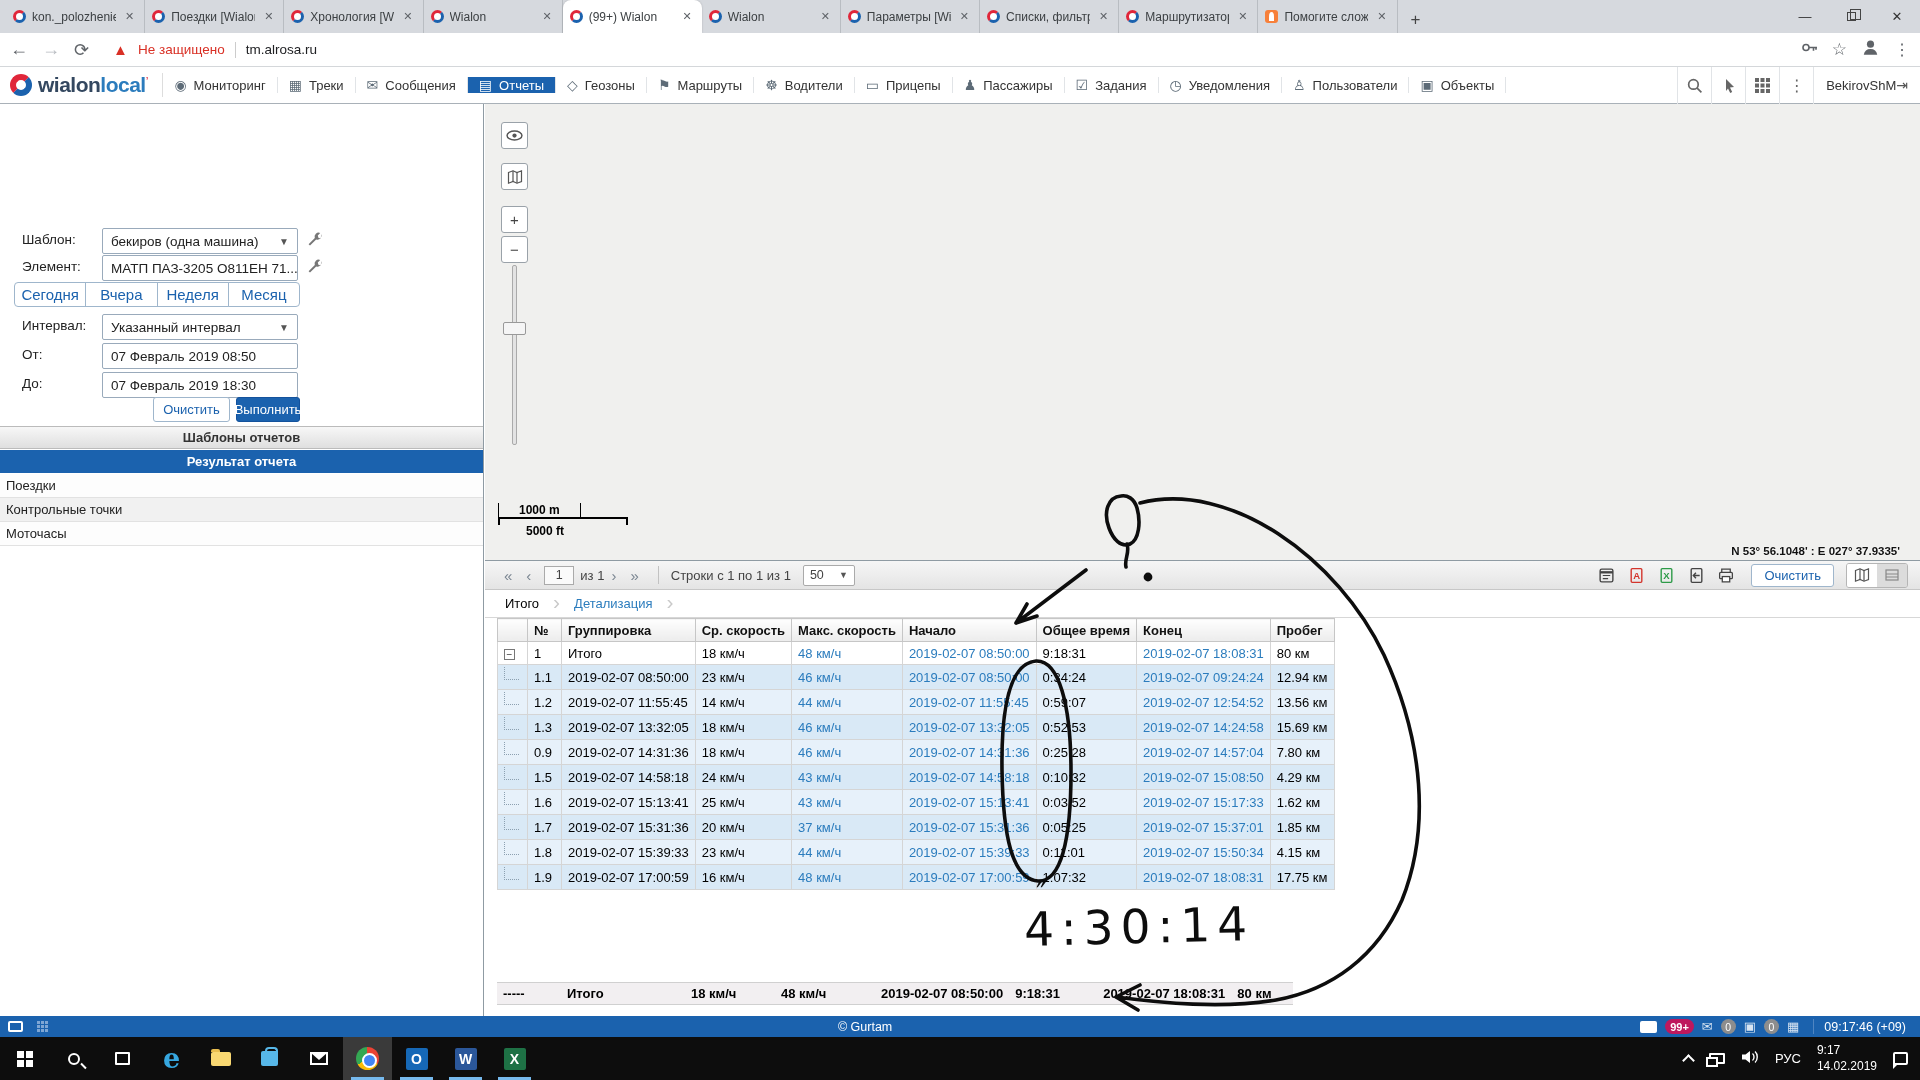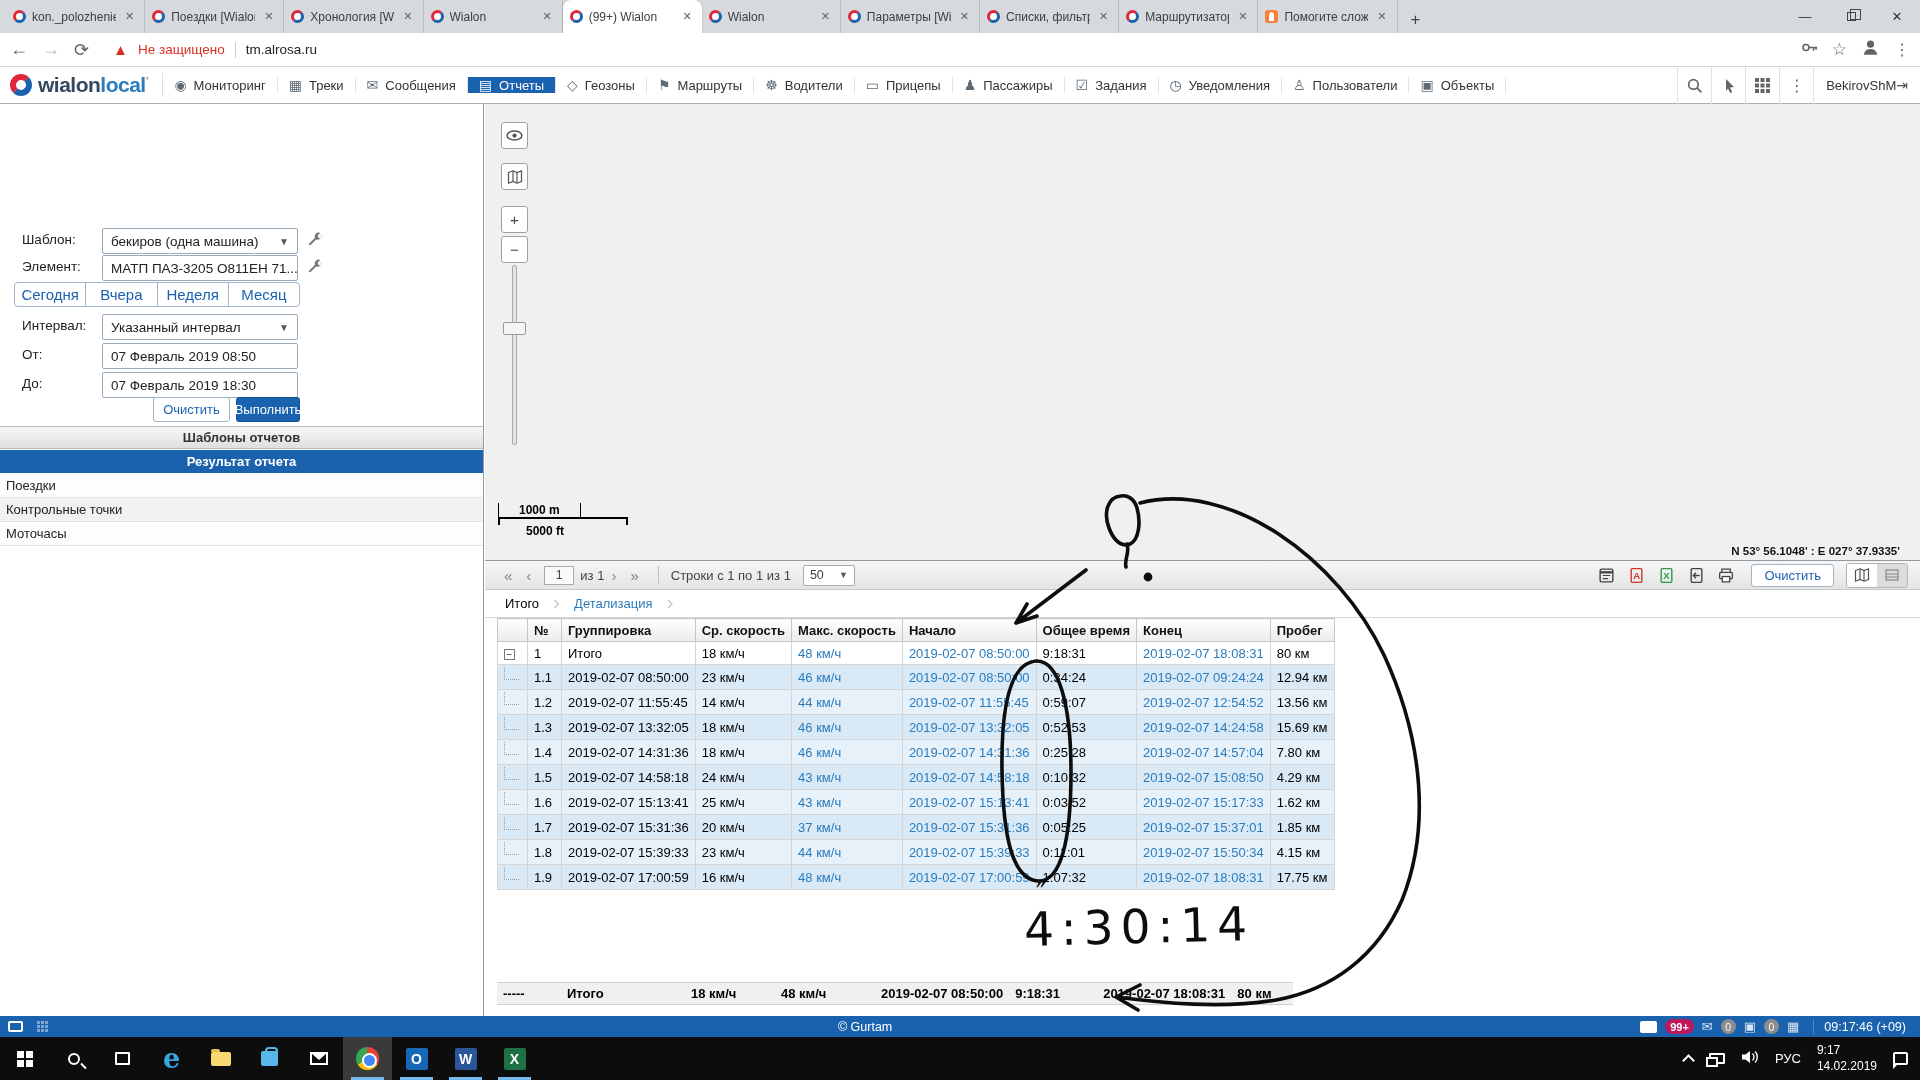--- a/index.html
+++ b/index.html
@@ -576,21 +576,21 @@
             <td>2019-02-07 13:32:05</td>
             <td>18 км/ч</td>
             <td class="lnk">46 км/ч</td>
             <td class="lnk">2019-02-07 13:32:05</td>
             <td>0:52:53</td>
             <td class="lnk">2019-02-07 14:24:58</td>
             <td>15.69 км</td>
           </tr>
           <tr class="r-alt2">
             <td class="c-tree"><span class="branch"></span></td>
-            <td>1.4</td>
+            <td>0.9</td>
             <td>2019-02-07 14:31:36</td>
             <td>18 км/ч</td>
             <td class="lnk">46 км/ч</td>
             <td class="lnk">2019-02-07 14:31:36</td>
             <td>0:25:28</td>
             <td class="lnk">2019-02-07 14:57:04</td>
             <td>7.80 км</td>
           </tr>
           <tr class="r-alt1">
             <td class="c-tree"><span class="branch"></span></td>

